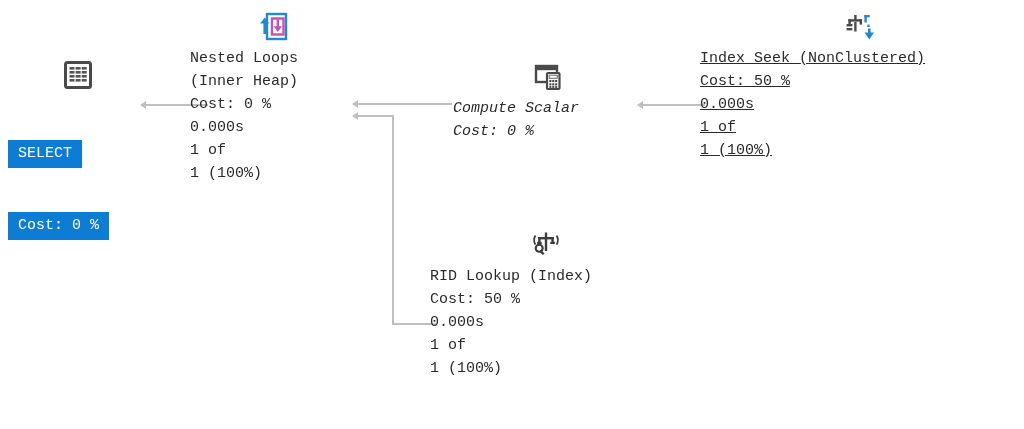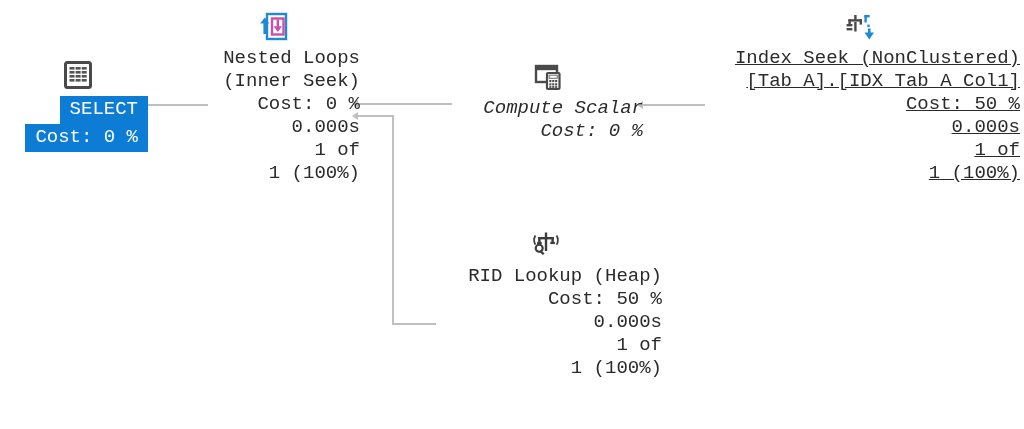--- a/index.html
+++ b/index.html
@@ -13,23 +13,23 @@
     width: 1024px;
     height: 429px;
     background: #ffffff;
     font-family: "Liberation Mono", "DejaVu Sans Mono", monospace;
     overflow: hidden;
   }
 
   
   .op-node {
     position: absolute;
-    text-align: right;
+    text-align: left;
     color: #2b2b2b;
-    font-size: 19px;
+    font-size: 15px;
     line-height: 23px;
     white-space: nowrap;
     letter-spacing: 0px;
   }
   .op-icon {
     width: 34px;
     height: 34px;
     margin: 0 auto 3px auto;
     position: relative;
   }
@@ -37,20 +37,21 @@
     display: block;
   }
 
   
   .select-node .select-banner {
     background: #0c7cd5;
     color: #ffffff;
     padding: 2px 10px 3px 10px;
     display: inline-block;
     line-height: 23px;
+    margin-top: 44px;
   }
 
   
   .conn {
     position: absolute;
     background: #bfbfbf;
   }
   .conn-h { height: 2px; }
   .conn-v { width: 2px; }
   .arrow-head {
@@ -122,21 +123,21 @@
           <rect x="5.4" y="13" width="2.6" height="11"></rect>
           <polygon points="6.7,7.5 11.2,13.6 2.2,13.6"></polygon>
         </g>
         <g fill="#c850b0">
           <rect x="18.6" y="9.5" width="2.4" height="8"></rect>
           <polygon points="19.8,22 24,16.2 15.6,16.2"></polygon>
         </g>
       </svg>
     </div>
     <span class="op-label">Nested Loops</span>
-    <span class="op-label">(Inner Seek)</span>
+    <span class="op-label">(Inner Heap)</span>
     <span class="op-label">Cost: 0 %</span>
     <span class="op-label">0.000s</span>
     <span class="op-label">1 of</span>
     <span class="op-label">1 (100%)</span>
   </div>
 
   <div class="op-node" style="left:453px; top:60px; width:190px;font-style:italic;">
     <div class="op-icon">
       <svg class="icon-svg" viewBox="0 0 34 34" aria-hidden="true">
         <rect x="5" y="6" width="21" height="16" fill="#ffffff" stroke="#4a4a4a" stroke-width="2.4"></rect>
@@ -175,21 +176,20 @@
         <g fill="#1e8ad6">
           <rect x="21.4" y="5" width="2.4" height="7.5"></rect>
           <rect x="21.4" y="5" width="5.3" height="2.4"></rect>
           <rect x="24.3" y="14.6" width="2.4" height="2.4"></rect>
           <rect x="25" y="18.5" width="2.6" height="5"></rect>
           <polygon points="26.3,29.4 31,22.6 21.6,22.6"></polygon>
         </g>
       </svg>
     </div>
     <span class="op-label">Index Seek (NonClustered)</span>
-    <span class="op-label">[Tab_A].[IDX_Tab_A_Col1]</span>
     <span class="op-label">Cost: 50 %</span>
     <span class="op-label">0.000s</span>
     <span class="op-label">1 of</span>
     <span class="op-label">1 (100%)</span>
   </div>
 
   <div class="op-node" style="left:430px; top:228px; width:232px;">
     <div class="op-icon">
       <svg class="icon-svg" viewBox="0 0 34 34" aria-hidden="true">
         <g fill="#3c3c3c">
@@ -204,20 +204,20 @@
         <g fill="#3c3c3c">
           <path d="M6.4 7.5 q-2.6 4.6 0 9.2" fill="none" stroke="#3c3c3c" stroke-width="1.7"></path>
           <path d="M27.6 7.5 q2.6 4.6 0 9.2" fill="none" stroke="#3c3c3c" stroke-width="1.7"></path>
         </g>
         <g>
           <circle cx="10.2" cy="20.3" r="3.5" fill="#ffffff" stroke="#3c3c3c" stroke-width="2.1"></circle>
           <rect x="12.1" y="22.3" width="4.6" height="2.3" transform="rotate(42 12.1 22.3)" fill="#3c3c3c"></rect>
         </g>
       </svg>
     </div>
-    <span class="op-label">RID Lookup (Heap)</span>
+    <span class="op-label">RID Lookup (Index)</span>
     <span class="op-label">Cost: 50 %</span>
     <span class="op-label">0.000s</span>
     <span class="op-label">1 of</span>
     <span class="op-label">1 (100%)</span>
   </div>
 
 </div>
 
 </body></html>

